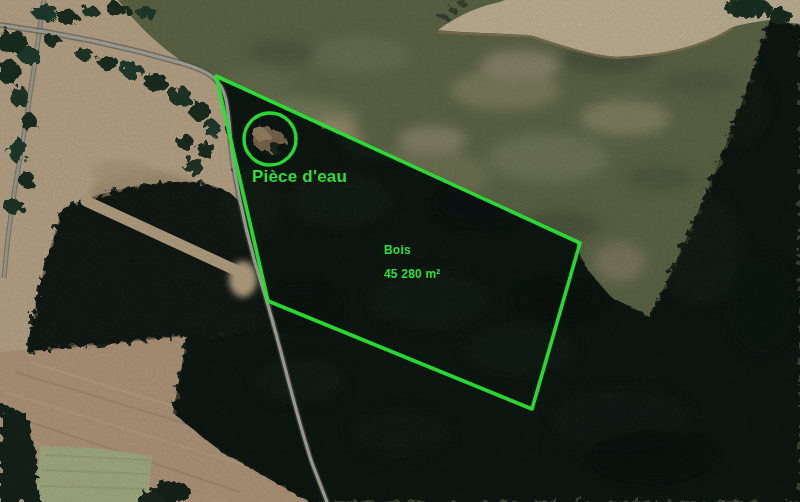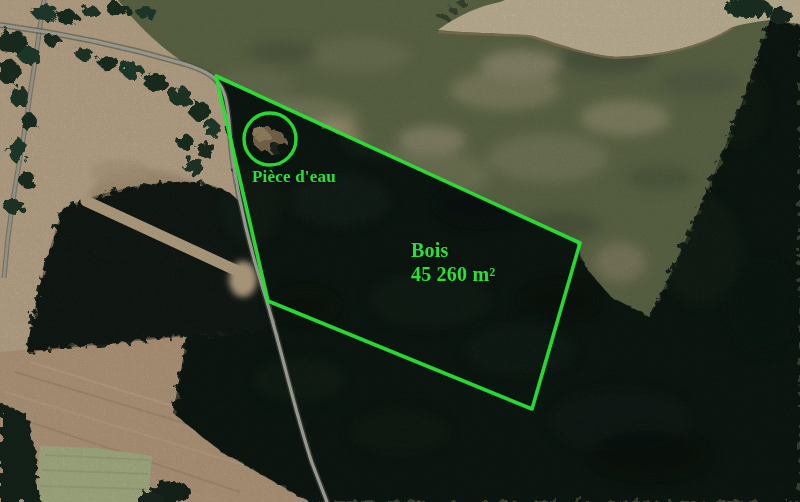--- a/index.html
+++ b/index.html
@@ -1,21 +1,21 @@
 <!DOCTYPE html>
 <html style="--annot: #28e334;"><head>
 <meta charset="utf-8">
 <style>
   html,body{margin:0;padding:0;background:#222;}
   .stage{position:relative;width:800px;height:502px;overflow:hidden;background:#656e4c;}
   .stage svg{position:absolute;left:0;top:0;width:800px;height:502px;display:block;}
-  .label{position:absolute;font-family:Liberation Serif, serif;font-weight:bold;
+  .label{position:absolute;font-family:Liberation Sans, sans-serif;font-weight:bold;
          color:var(--annot,#28e334);text-shadow:0 1px 2px rgba(0,0,0,.45);letter-spacing:.2px;}
   .label-pond{left:252px;top:167px;font-size:17px;line-height:19px;}
-  .label-woods{left:411px;top:238px;font-size:20px;line-height:24px;}
+  .label-woods{left:384px;top:238px;font-size:12px;line-height:24px;}
 </style>
 </head>
 <body>
 
 <div class="stage">
 <svg viewBox="0 0 800 502" aria-hidden="true">
   <defs>
     <filter id="soft" x="-40%" y="-40%" width="180%" height="180%">
       <feGaussianBlur stdDeviation="6"></feGaussianBlur>
     </filter>
@@ -170,15 +170,15 @@
   <polygon fill="none" stroke-width="3.6" stroke-linejoin="round" opacity="0.95" points="216,76 580,243 532,409 268,301" stroke="#28e334"></polygon>
   <circle fill="none" stroke-width="3.4" opacity="0.95" cx="270" cy="139" r="26" stroke="#28e334"></circle>
 </svg>
 
 <div class="label label-pond">
   <div>Pièce d'eau</div>
 </div>
 
 <div class="label label-woods">
   <div>Bois</div>
-  <div>45 260 m²</div>
+  <div>45 280 m²</div>
 </div>
 </div>
 
 </body></html>

